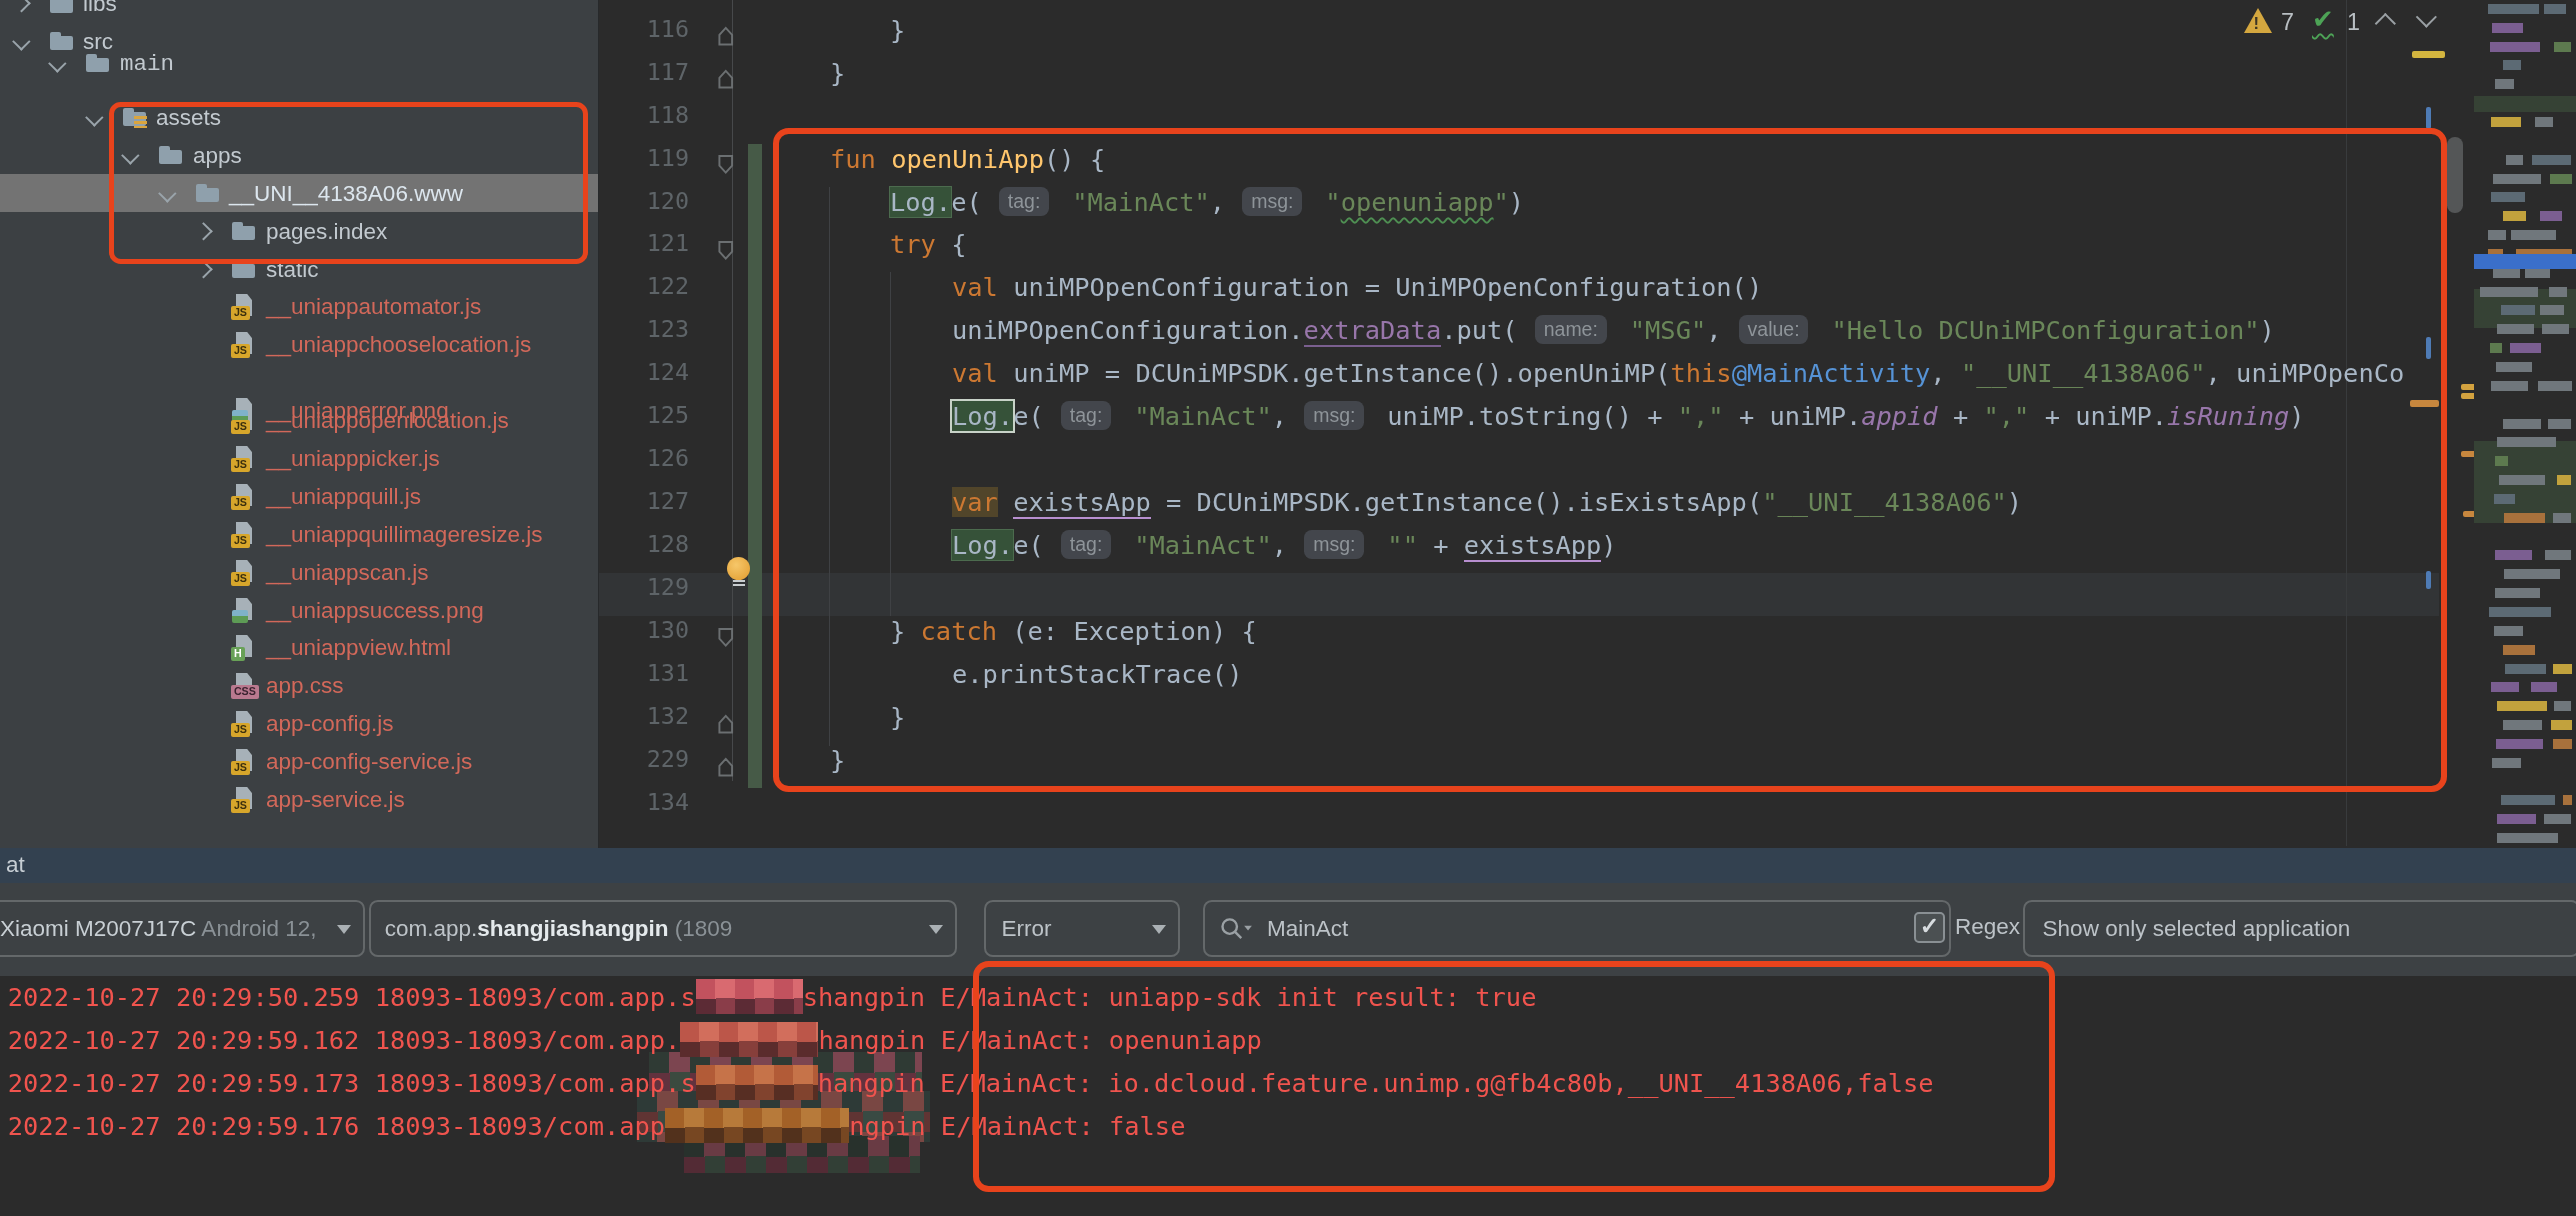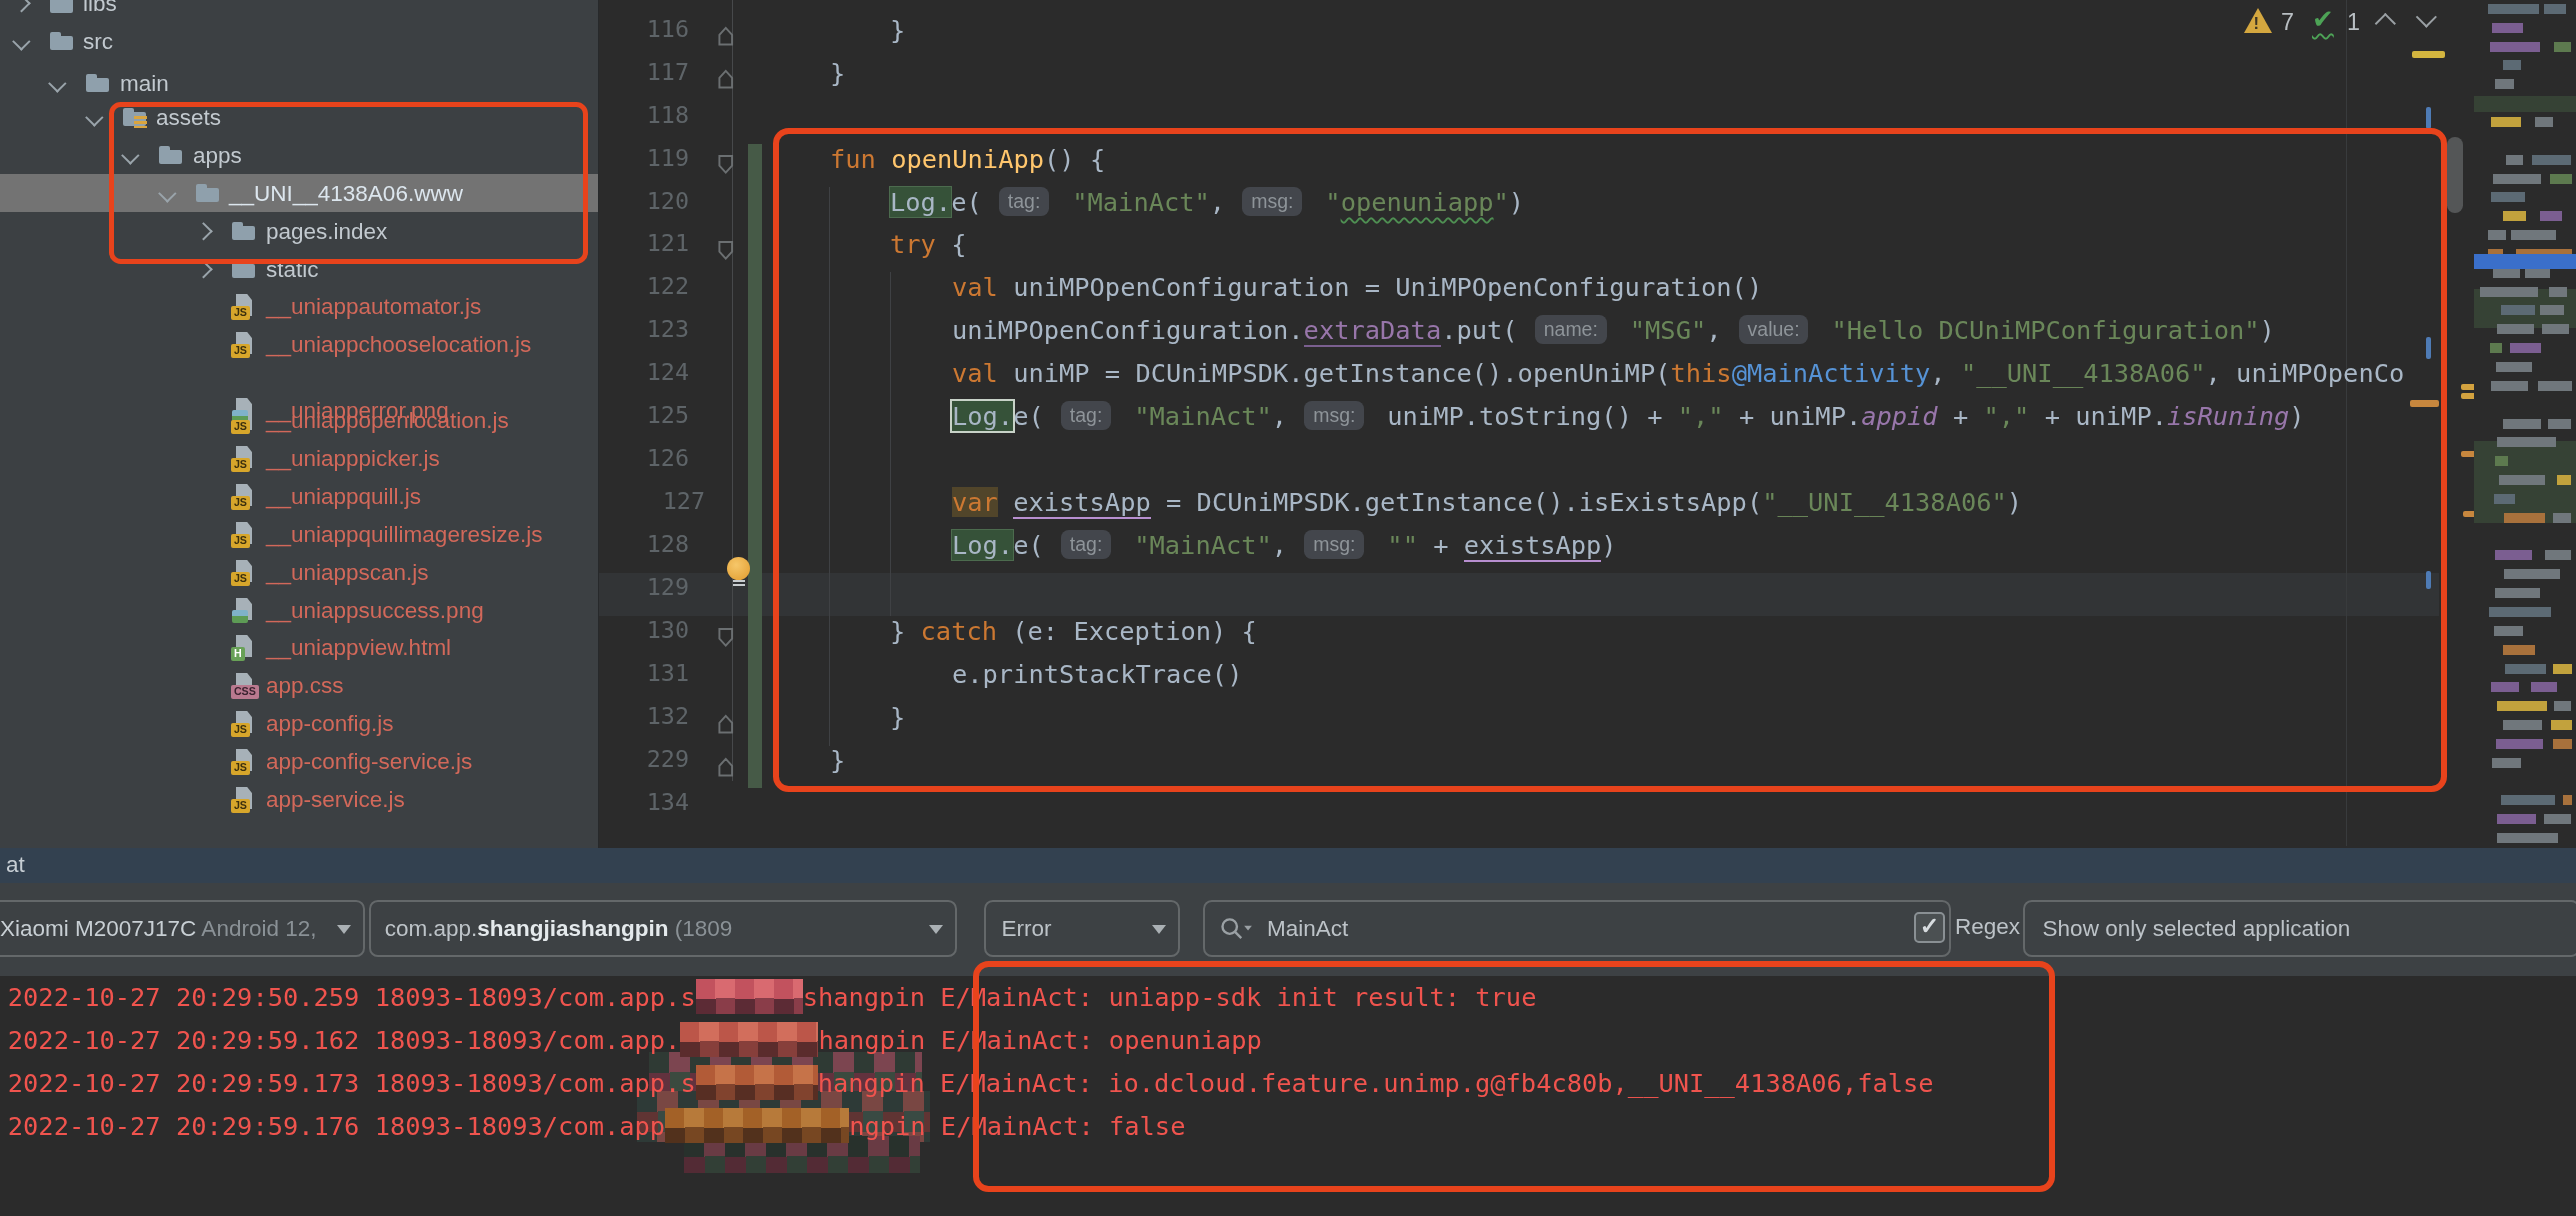--- a/index.html
+++ b/index.html
@@ -90,21 +90,21 @@
       <div class="tree-row" style="top: -15.6px;">
         <span class="chev chev-right" style="left: 14.6px;"></span>
         <span class="icn icn-folder" style="left: 48px;"></span>
         <span class="tlabel tl-dir" style="left: 83px;">libs</span>
       </div>
       <div class="tree-row" style="top: 22px;">
         <span class="chev chev-down" style="left: 14.6px;"></span>
         <span class="icn icn-folder" style="left: 48px;"></span>
         <span class="tlabel tl-dir" style="left: 83px;">src</span>
       </div>
-      <div class="tree-row" style="top: 64px;">
+      <div class="tree-row" style="top: 44px; font-family: Liberation Mono, monospace;">
         <span class="chev chev-down" style="left: 51px;"></span>
         <span class="icn icn-folder" style="left: 84px;"></span>
         <span class="tlabel tl-dir" style="left: 120px;">main</span>
       </div>
       <div class="tree-row" style="top: 98px;">
         <span class="chev chev-down" style="left: 88px;"></span>
         <span class="icn icn-folder" style="left: 121px;">
           <span class="as-str"></span>
         </span>
         <span class="tlabel tl-dir" style="left: 156px;">assets</span>
@@ -250,21 +250,21 @@
         <div class="lnum" style="top: 272px;">122</div>
         <div class="code-line" style="top: 272px; padding-left: 184px;"><span class="t-kw">val</span><span class="t-txt"> uniMPOpenConfiguration = UniMPOpenConfiguration()</span></div>
         <div class="lnum" style="top: 315px;">123</div>
         <div class="code-line" style="top: 315px; padding-left: 184px;"><span class="t-txt">uniMPOpenConfiguration.</span><span class="t-prop">extraData</span><span class="t-txt">.put( </span><span class="t-hint">name:</span><span class="t-txt"> </span><span class="t-str">"MSG"</span><span class="t-txt">, </span><span class="t-hint">value:</span><span class="t-txt"> </span><span class="t-str">"Hello DCUniMPConfiguration"</span><span class="t-txt">)</span></div>
         <div class="lnum" style="top: 358px;">124</div>
         <div class="code-line" style="top: 358px; padding-left: 184px;"><span class="t-kw">val</span><span class="t-txt"> uniMP = DCUniMPSDK.getInstance().openUniMP(</span><span class="t-kw">this</span><span class="t-lbl">@MainActivity</span><span class="t-txt">, </span><span class="t-str">"__UNI__4138A06"</span><span class="t-txt">, uniMPOpenCo</span></div>
         <div class="lnum" style="top: 401px;">125</div>
         <div class="code-line" style="top: 401px; padding-left: 184px;"><span class="t-hlGc">Log.</span><span class="t-txt">e( </span><span class="t-hint">tag:</span><span class="t-txt"> </span><span class="t-str">"MainAct"</span><span class="t-txt">, </span><span class="t-hint">msg:</span><span class="t-txt"> uniMP.toString() + </span><span class="t-str">","</span><span class="t-txt"> + uniMP.</span><span class="t-propi">appid</span><span class="t-txt"> + </span><span class="t-str">","</span><span class="t-txt"> + uniMP.</span><span class="t-propi">isRuning</span><span class="t-txt">)</span></div>
         <div class="lnum" style="top: 444px;">126</div>
         <div class="code-line" style="top: 444px; padding-left: 0px;"></div>
-        <div class="lnum" style="top: 487px; padding-left: 16px;">127</div>
+        <div class="lnum" style="top: 487px;">127</div>
         <div class="code-line" style="top: 487px; padding-left: 184px;"><span class="t-hlV">var</span><span class="t-txt"> </span><span class="t-varU">existsApp</span><span class="t-txt"> = DCUniMPSDK.getInstance().isExistsApp(</span><span class="t-str">"__UNI__4138A06"</span><span class="t-txt">)</span></div>
         <div class="lnum" style="top: 530px;">128</div>
         <div class="code-line" style="top: 530px; padding-left: 184px;"><span class="t-hlG">Log.</span><span class="t-txt">e( </span><span class="t-hint">tag:</span><span class="t-txt"> </span><span class="t-str">"MainAct"</span><span class="t-txt">, </span><span class="t-hint">msg:</span><span class="t-txt"> </span><span class="t-str">""</span><span class="t-txt"> + </span><span class="t-varU">existsApp</span><span class="t-txt">)</span></div>
         <div class="lnum" style="top: 573px;">129</div>
         <div class="code-line" style="top: 573px; padding-left: 0px;"></div>
         <div class="lnum" style="top: 616px;">130</div>
         <div class="fold" style="top: 627px;"><svg width="19.5" height="21.5" viewBox="0 0 20 22">
             <path d="M3.5 2h13v10l-6.5 7-6.5-7z" fill="#2b2b2b" stroke="#6b6f71" stroke-width="2"></path>
           </svg></div>
         <div class="code-line" style="top: 616px; padding-left: 122px;"><span class="t-txt">} </span><span class="t-kw">catch</span><span class="t-txt"> (e: Exception) {</span></div>

